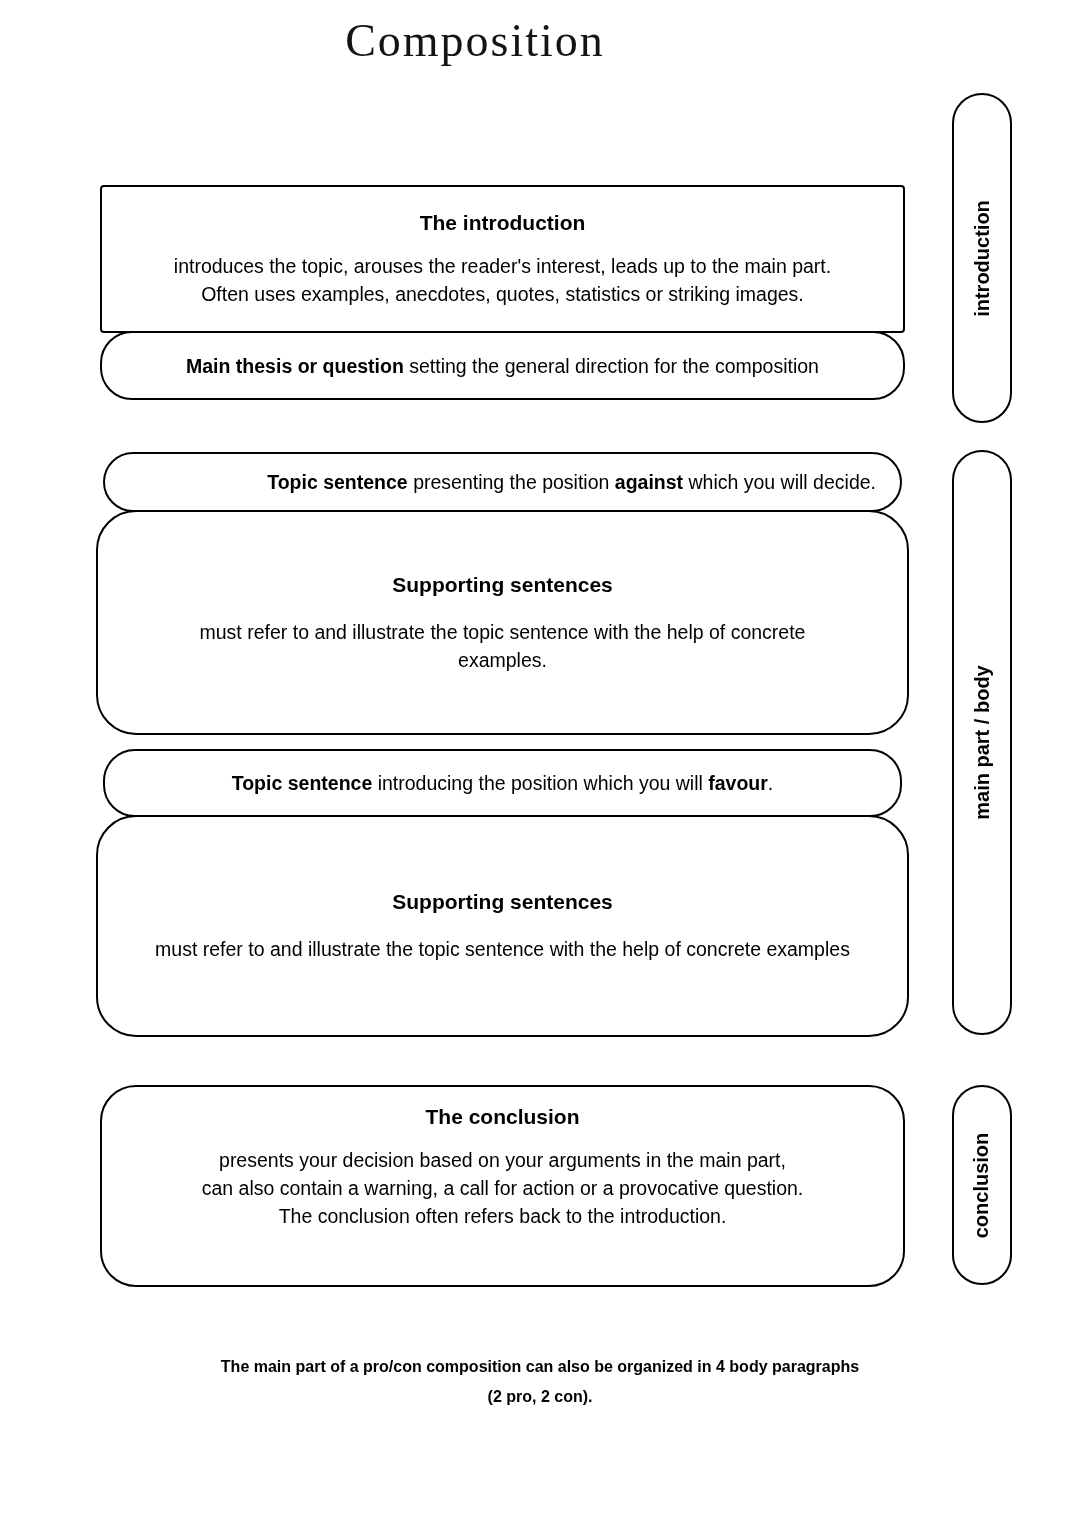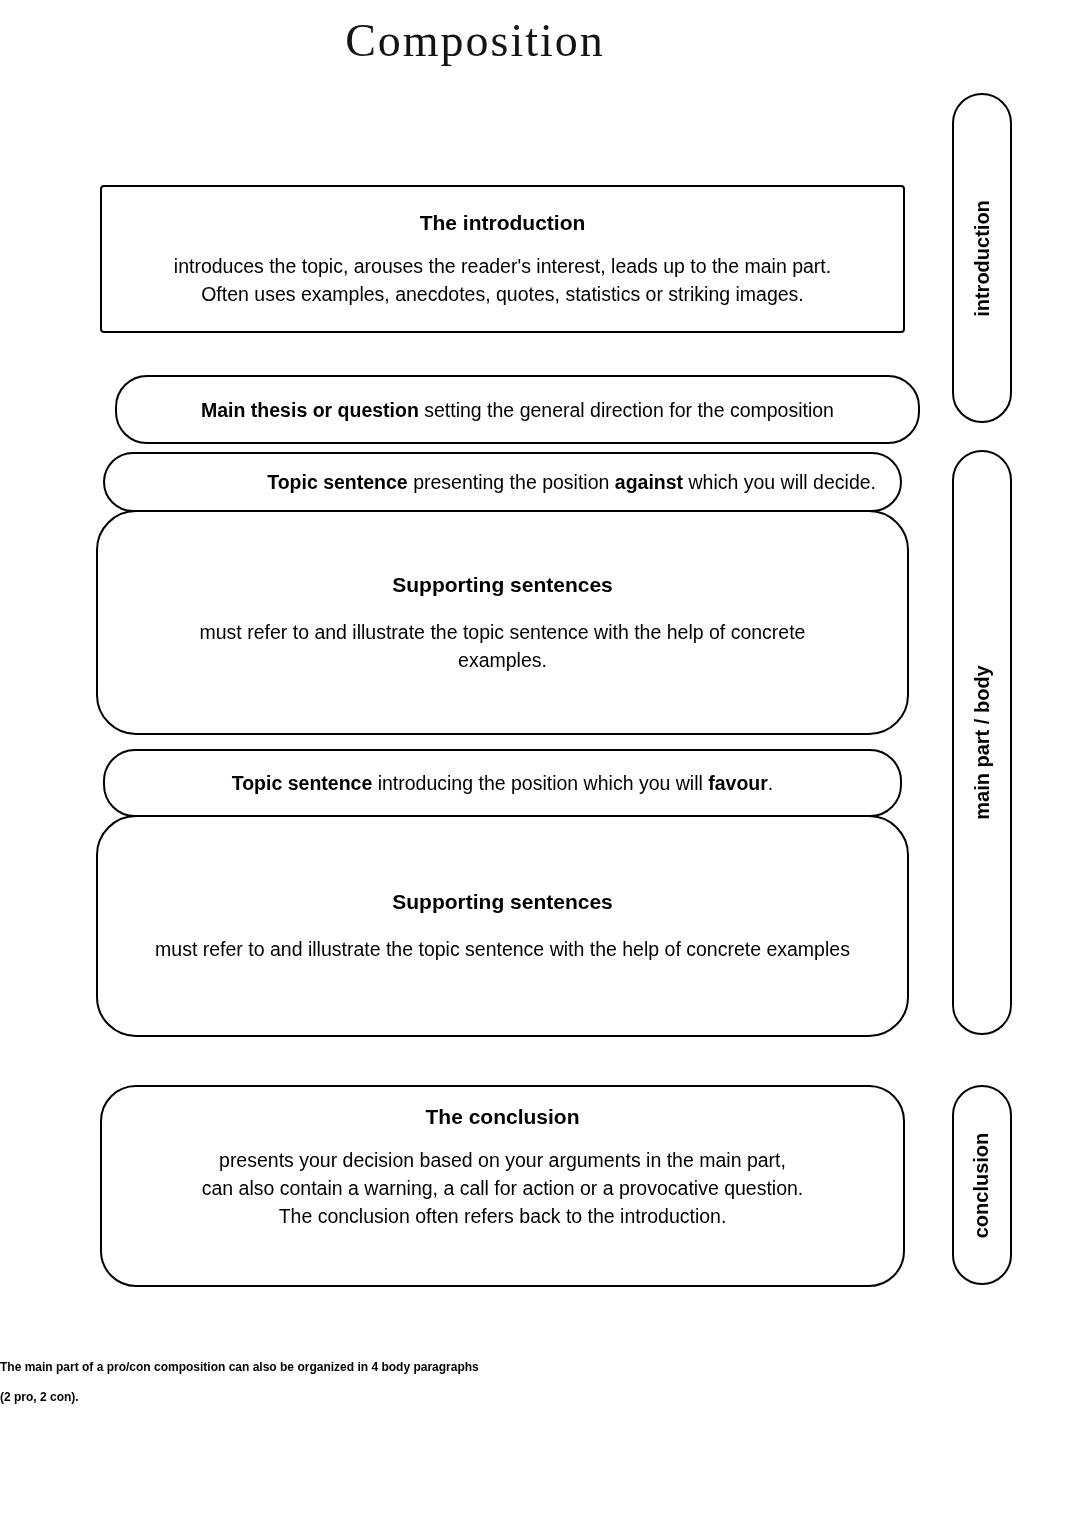--- a/index.html
+++ b/index.html
@@ -31,21 +31,21 @@
     border: 2.5px solid #000000;
     background: #ffffff;
     display: flex;
     flex-direction: column;
     align-items: center;
     justify-content: center;
     text-align: center;
   }
   .box-title      { left:100px; top:94px;  width:805px; height:64px;  border-radius:30px; }
   .box-intro      { left:100px; top:185px; width:805px; height:148px; border-radius:4px; row-gap:16px; }
-  .box-thesis     { left:115px; top:331px; width:805px; height:69px;  border-radius:32px; z-index:2;margin-top:44px; }
+  .box-thesis     { left:100px; top:331px; width:805px; height:69px;  border-radius:32px; z-index:2; }
   .box-topic1     { left:103px; top:452px; width:799px; height:60px;  border-radius:30px; z-index:2;align-items:flex-end; }
   .box-support1   { left:96px;  top:510px; width:813px; height:225px; border-radius:40px; row-gap:20px; }
   .box-topic2     { left:103px; top:749px; width:799px; height:68px;  border-radius:32px; z-index:2; }
   .box-support2   { left:96px;  top:815px; width:813px; height:222px; border-radius:40px; row-gap:20px; }
   .box-conclusion { left:100px; top:1085px; width:805px; height:202px; border-radius:36px;
                     justify-content:flex-start; padding-top:17px; row-gap:16px; }
   .heading { font-weight: bold; font-size: 21px; line-height: 26px; }
   .bodytext {
     font-size: 19.5px;
     line-height: 28px;
@@ -72,23 +72,23 @@
     transform: rotate(-90deg);
     white-space: nowrap;
     font-weight: bold;
     font-size: 20px;
   }
   .footnote {
     position: absolute;
     top: 1352px;
     left: 0;
     width: 1080px;
-    text-align: left;
+    text-align: center;
     font-weight: bold;
-    font-size: 12px;
+    font-size: 16px;
     line-height: 30px;
     white-space: pre-line;
   }
 </style>
 </head>
 <body>
 
 <div id="canvas">
 
   <div class="hand-title">Composition</div>

